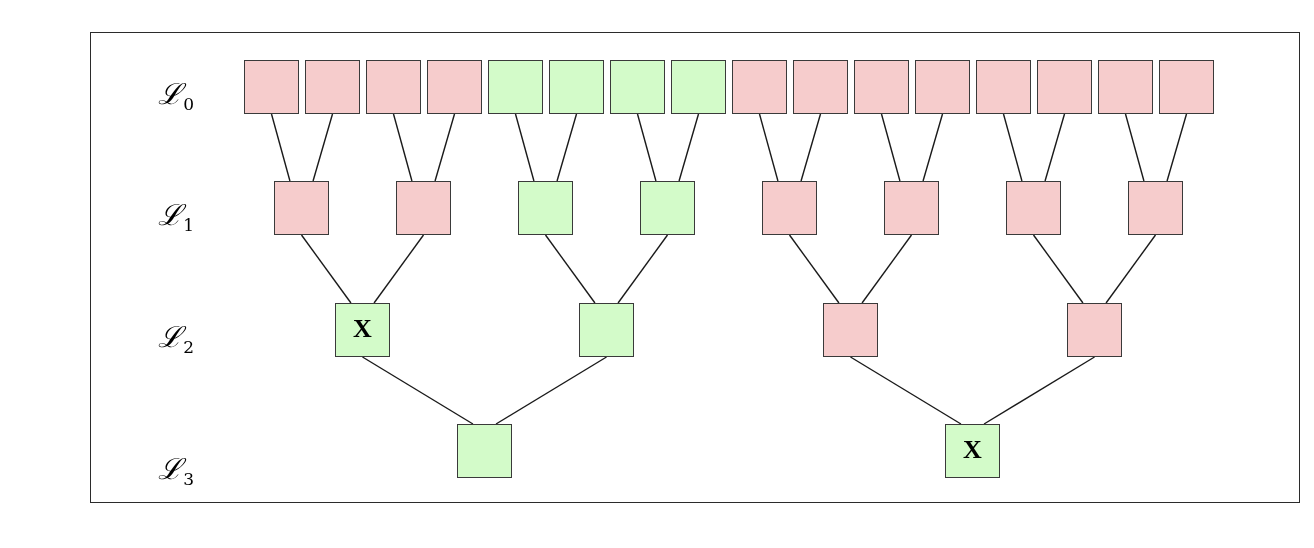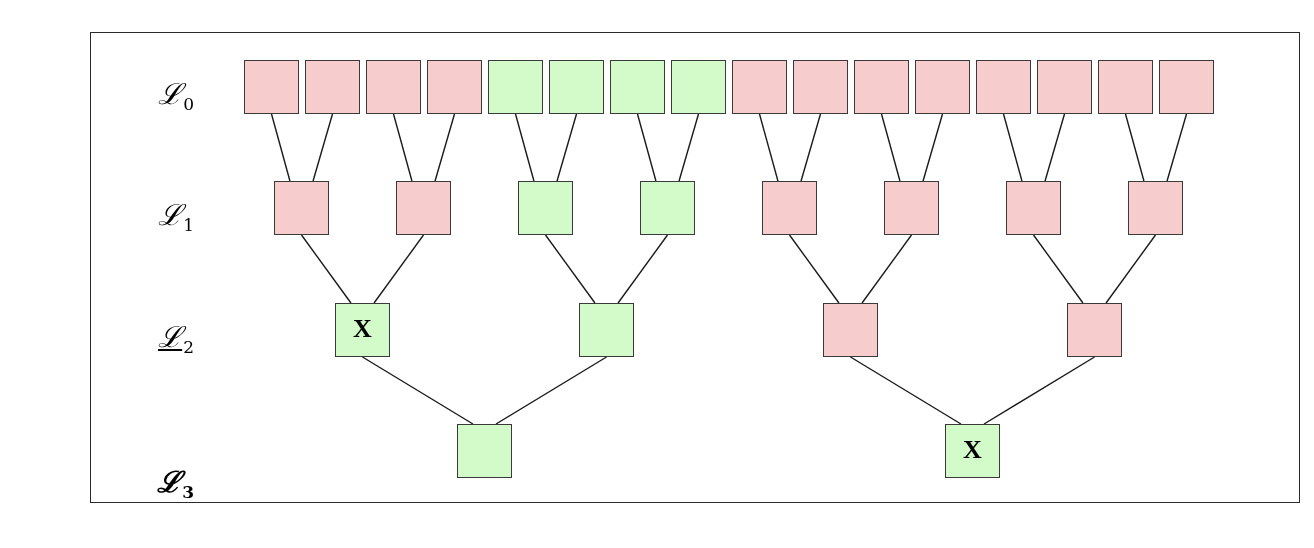--- a/index.html
+++ b/index.html
@@ -110,22 +110,22 @@
       <line x1="1005.5" y1="235" x2="1054.95" y2="303" stroke="#1a1a1a" stroke-width="1.4"></line>
       <line x1="1127.5" y1="235" x2="1078.05" y2="303" stroke="#1a1a1a" stroke-width="1.4"></line>
       <line x1="334.5" y1="357" x2="444.95" y2="424" stroke="#1a1a1a" stroke-width="1.4"></line>
       <line x1="578.5" y1="357" x2="468.05" y2="424" stroke="#1a1a1a" stroke-width="1.4"></line>
       <line x1="822.5" y1="357" x2="932.95" y2="424" stroke="#1a1a1a" stroke-width="1.4"></line>
       <line x1="1066.5" y1="357" x2="956.05" y2="424" stroke="#1a1a1a" stroke-width="1.4"></line>
     </svg>
   <div id="labels">
       <div class="layer-label" style="left: 106px; top: 73px; width: 60px;"><span class="script">ℒ</span><span class="sub">0</span></div>
       <div class="layer-label" style="left: 106px; top: 194px; width: 60px; text-align: right;"><span class="script">ℒ</span><span class="sub">1</span></div>
-      <div class="layer-label" style="left: 106px; top: 316px; width: 60px; text-decoration: underline;"><span class="script">ℒ</span><span class="sub">2</span></div>
-      <div class="layer-label" style="left: 106px; top: 461px; width: 60px; font-weight: bold;"><span class="script">ℒ</span><span class="sub">3</span></div>
+      <div class="layer-label" style="left: 106px; top: 316px; width: 60px;"><span class="script">ℒ</span><span class="sub">2</span></div>
+      <div class="layer-label" style="left: 106px; top: 448px; width: 60px;"><span class="script">ℒ</span><span class="sub">3</span></div>
     </div>
   <div id="nodes">
       <div class="node pink" style="left: 216px; top: 60px; width: 55px; height: 54px; background: rgb(246, 204, 204); border-color: rgb(58, 58, 58);"></div>
       <div class="node pink" style="left: 277px; top: 60px; width: 55px; height: 54px; background: rgb(246, 204, 204); border-color: rgb(58, 58, 58);"></div>
       <div class="node pink" style="left: 338px; top: 60px; width: 55px; height: 54px; background: rgb(246, 204, 204); border-color: rgb(58, 58, 58);"></div>
       <div class="node pink" style="left: 399px; top: 60px; width: 55px; height: 54px; background: rgb(246, 204, 204); border-color: rgb(58, 58, 58);"></div>
       <div class="node green" style="left: 460px; top: 60px; width: 55px; height: 54px; background: rgb(211, 251, 201); border-color: rgb(58, 58, 58);"></div>
       <div class="node green" style="left: 521px; top: 60px; width: 55px; height: 54px; background: rgb(211, 251, 201); border-color: rgb(58, 58, 58);"></div>
       <div class="node green" style="left: 582px; top: 60px; width: 55px; height: 54px; background: rgb(211, 251, 201); border-color: rgb(58, 58, 58);"></div>
       <div class="node green" style="left: 643px; top: 60px; width: 55px; height: 54px; background: rgb(211, 251, 201); border-color: rgb(58, 58, 58);"></div>

